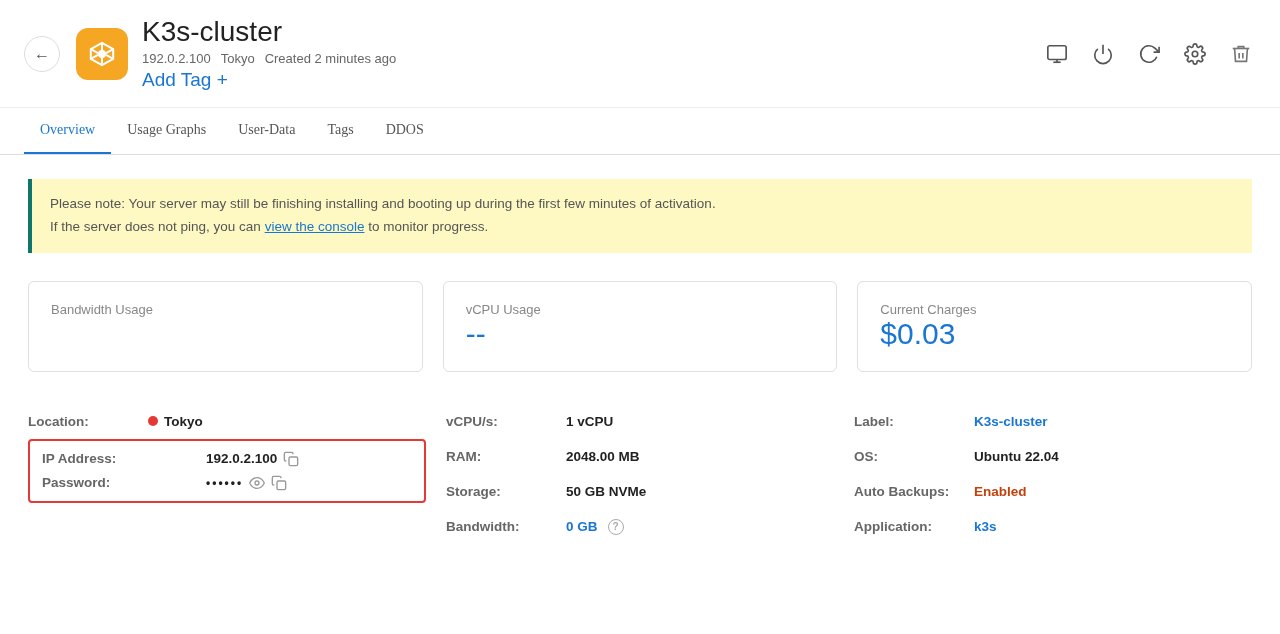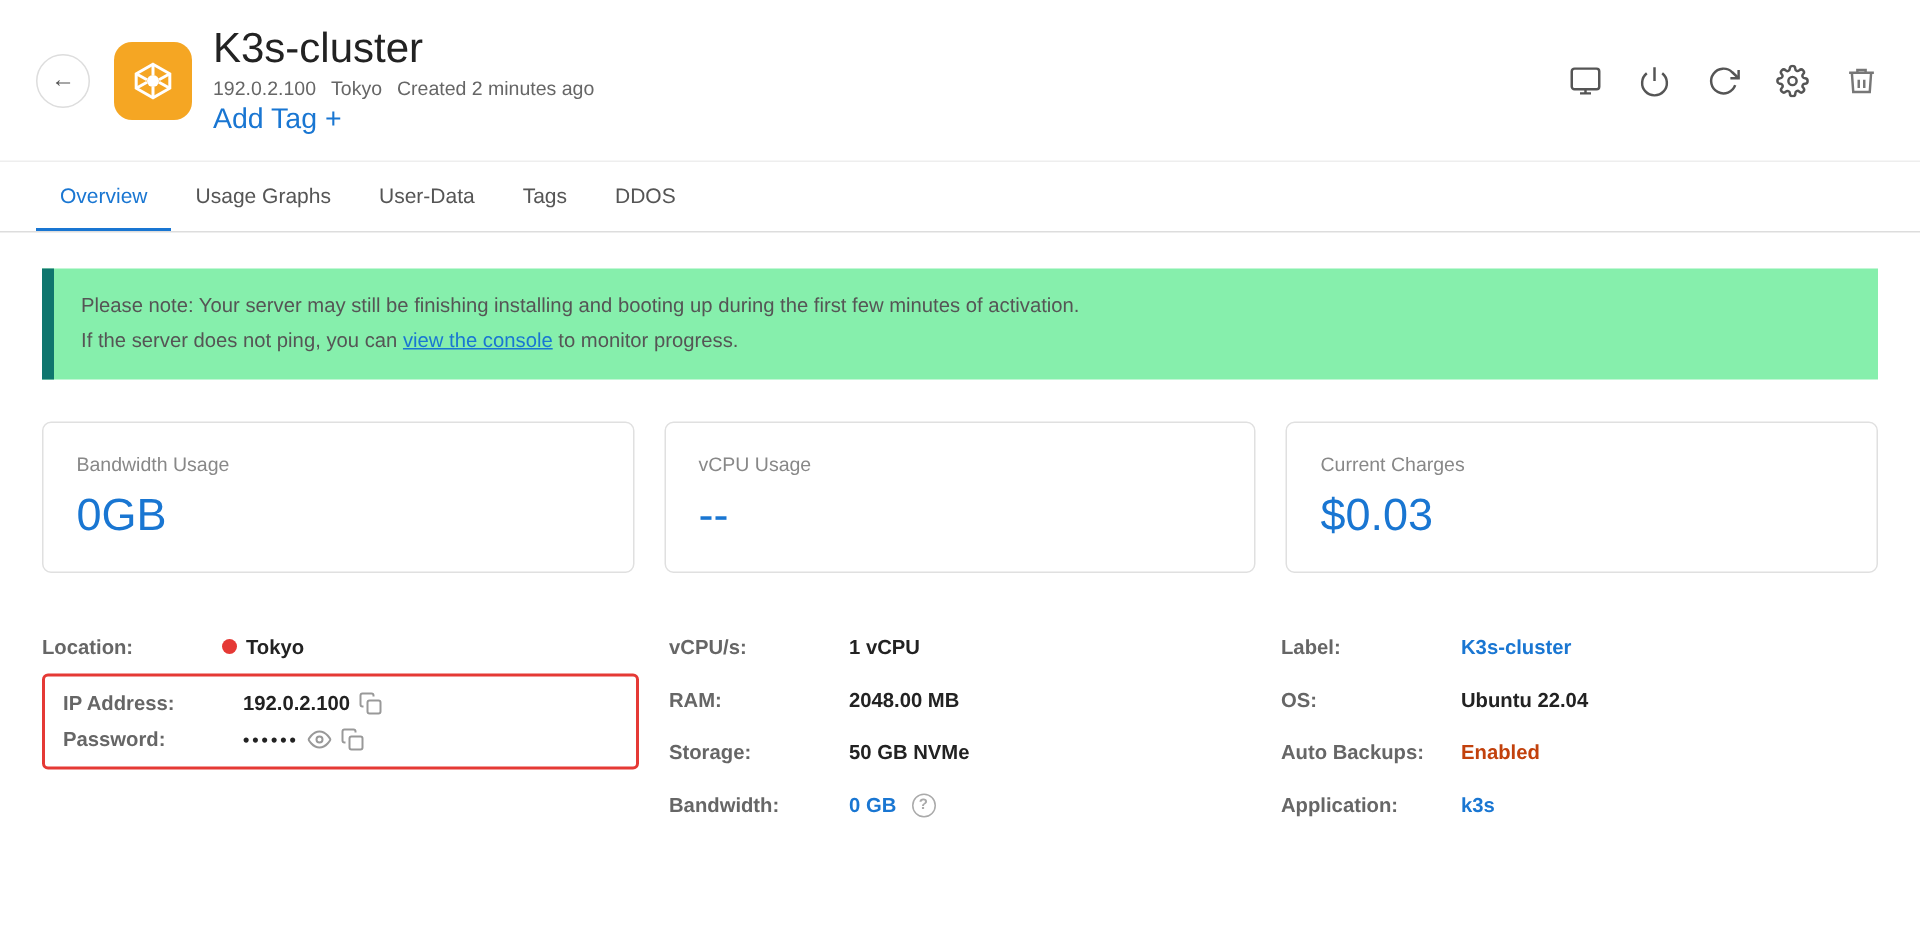--- a/index.html
+++ b/index.html
@@ -12,46 +12,46 @@
     .server-info { flex: 1; }
     .server-name { font-size: 28px; font-weight: 400; color: #222; }
     .server-meta { display: flex; align-items: center; gap: 10px; margin-top: 3px; font-size: 13px; color: #666; }
     .server-meta span { color: #666; }
     .add-tag { color: #1976d2; font-size: 19px; cursor: pointer; display: inline-block; margin-top: 3px; }
     .header-actions { display: flex; gap: 16px; align-items: center; }
     .header-icon-btn { background: none; border: none; cursor: pointer; color: #555; font-size: 20px; padding: 4px; display: flex; align-items: center; }
     .header-icon-btn.delete { color: #777; }
 
     .tabs { display: flex; gap: 0; padding: 0 24px; border-bottom: 1px solid #ddd; }
-    .tab { padding: 14px 16px; cursor: pointer; font-size: 14px; color: #555; border-bottom: 2px solid transparent; text-decoration: none; }
+    .tab { padding: 14px 16px; cursor: pointer; font-size: 14px; color: #555; border-bottom: 2px solid transparent; text-decoration: none; font-family: Liberation Serif, serif; }
     .tab.active { color: #1976d2; border-bottom: 2px solid #1976d2; font-weight: 500; }
 
     .content { padding: 24px 28px; }
 
-    .notice-banner { border-left: 8px solid #0f766e; background: #86efac; padding: 14px 18px; margin-bottom: 28px; font-size: 13.5px; color: #555; line-height: 1.7; }
+    .notice-banner { border-left: 4px solid #0f766e; background: #fef9c3; padding: 14px 18px; margin-bottom: 28px; font-size: 13.5px; color: #555; line-height: 1.7; }
     .notice-banner a { color: #1976d2; text-decoration: underline; cursor: pointer; }
 
     .stats-row { display: flex; gap: 20px; margin-bottom: 32px; }
     .stat-card { flex: 1; border: 1px solid #e0e0e0; border-radius: 6px; padding: 20px 22px; }
-    .stat-label { font-size: 13px; color: #888; margin-bottom: 10px; }
+    .stat-label { font-size: 13px; color: #888; }
     .stat-value { font-size: 30px; color: #1976d2; font-weight: 400; }
 
     .info-section { display: grid; grid-template-columns: 1fr 1fr 1fr; gap: 0; }
     .info-col { padding: 0 10px; font-weight: bold; }
     .info-col:first-child { padding-left: 0; }
     .info-row { display: flex; align-items: center; padding: 10px 0; font-size: 13.5px; }
     .info-label { color: #666; min-width: 120px; }
     .info-value { color: #222; display: flex; align-items: center; gap: 6px; }
     .info-value.blue { color: #1976d2; cursor: pointer; }
     .info-value.green { color: #c2410c; cursor: pointer; }
 
     .location-dot { width: 10px; height: 10px; background: #e53935; border-radius: 50%; display: inline-block; }
 
     .ip-box { border: 2px solid #e53935; border-radius: 4px; padding: 6px 12px; }
-    .ip-box .info-row { padding: 4px 0; }
+    .ip-box .info-row { padding: 4px 0; gap: 44px; }
 
     .copy-icon { cursor: pointer; color: #999; font-size: 15px; display: inline-flex; }
     .eye-icon { cursor: pointer; color: #999; font-size: 15px; display: inline-flex; }
     .password-dots { letter-spacing: 2px; font-size: 12px; }
 
     .question-icon { display: inline-flex; width: 16px; height: 16px; border-radius: 50%; border: 1px solid #aaa; color: #aaa; align-items: center; justify-content: center; font-size: 10px; cursor: pointer; margin-left: 4px; }
   </style>
 </head>
 <body>
 
@@ -127,21 +127,20 @@
 <div class="content">
 
   <div class="notice-banner">
     <span>Please note: Your server may still be finishing installing and booting up during the first few minutes of activation.</span><br>
     <span>If the server does not ping, you can </span><a>view the console</a><span> to monitor progress.</span>
   </div>
 
   <div class="stats-row">
     <div class="stat-card">
       <div class="stat-label">Bandwidth Usage</div>
-      <div class="stat-value">0GB</div>
     </div>
     <div class="stat-card">
       <div class="stat-label">vCPU Usage</div>
       <div class="stat-value">--</div>
     </div>
     <div class="stat-card">
       <div class="stat-label">Current Charges</div>
       <div class="stat-value">$0.03</div>
     </div>
   </div>

